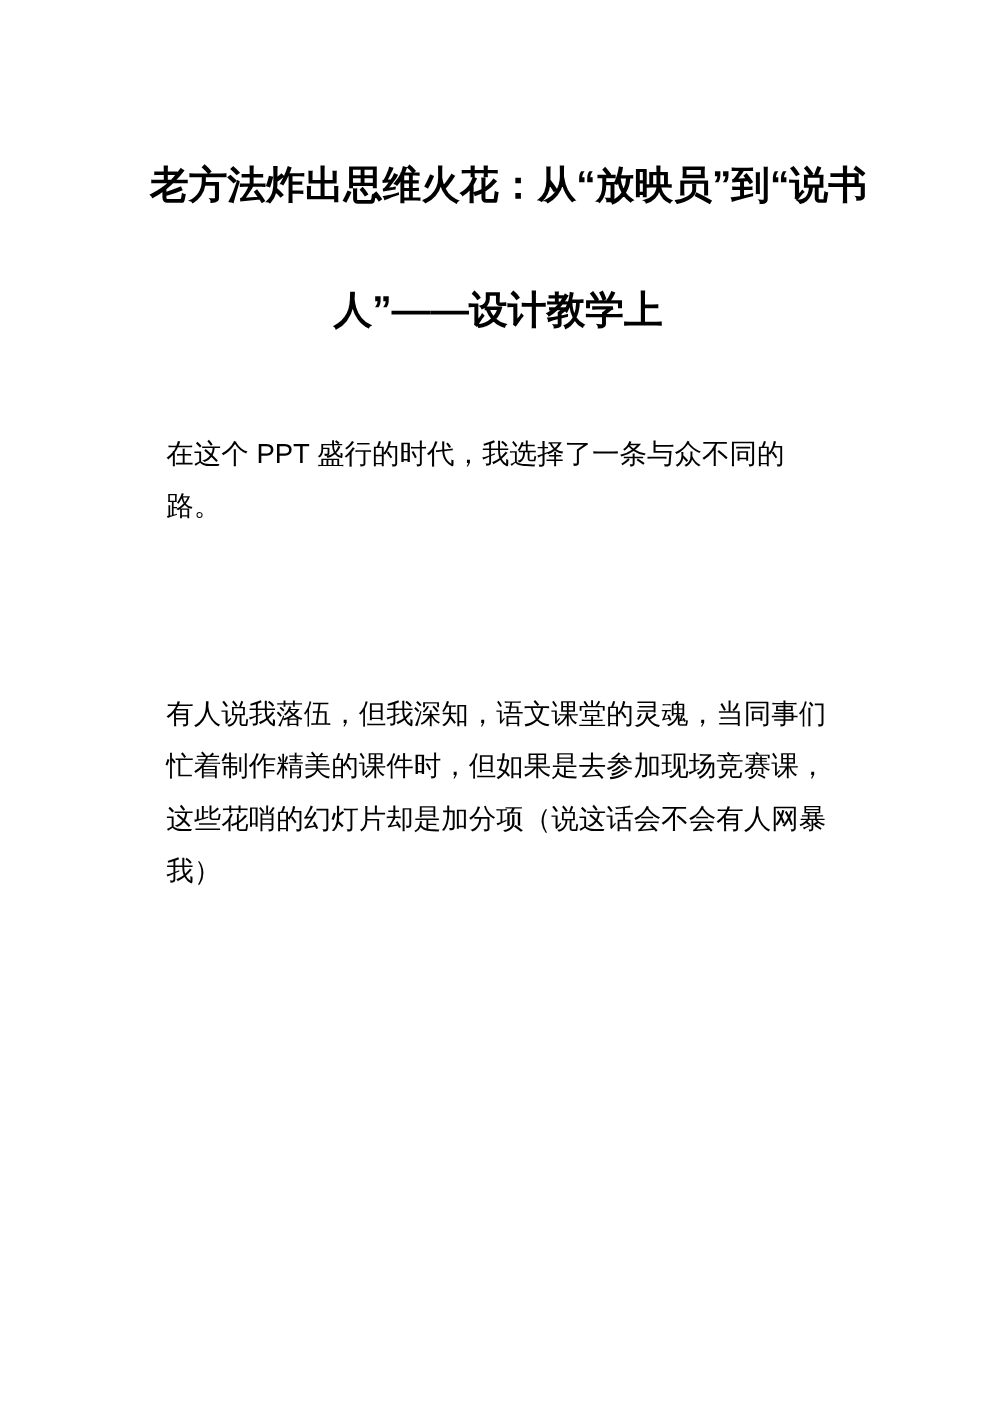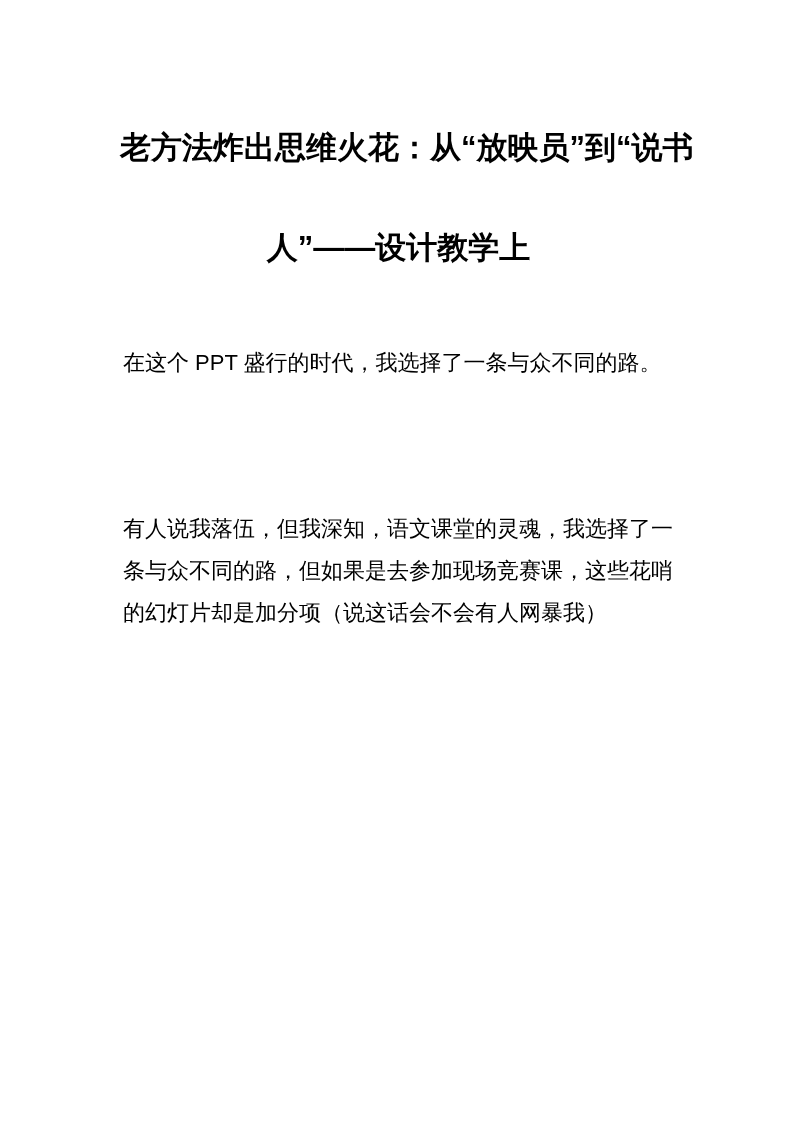--- a/index.html
+++ b/index.html
@@ -28,21 +28,21 @@
     text-align: center;
     color: #000000;
     letter-spacing: 0px;
   }
   .title-line {
     display: block;
     line-height: 100px;
     white-space: nowrap;
   }
   .para {
-    margin: 3px;
+    margin: 13px;
     font-size: 22px;
     line-height: 42px;
     text-align: left;
     color: #000000;
   }
   .para-1 { margin-top: 44px; }
   .para-2 { margin-top: 125px; }
   .para-3 { margin-top: 124px; }
 </style>
 </head>
@@ -51,15 +51,15 @@
 <div class="page">
 
   <h1 class="doc-title">
     <span class="title-line">老方法炸出思维火花：从“放映员”到“说书</span>
     <span class="title-line">人”——设计教学上</span>
   </h1>
 
   <p class="para para-1">在这个 PPT 盛行的时代，我选择了一条与众不同的路。</p>
 
 
-  <p class="para para-3">有人说我落伍，但我深知，语文课堂的灵魂，我选择了一条与众不同的路，但如果是去参加现场竞赛课，这些花哨的幻灯片却是加分项（说这话会不会有人网暴我）</p>
+  <p class="para para-3">有人说我落伍，但我深知，语文课堂的灵魂，当同事们忙着制作精美的课件时，但如果是去参加现场竞赛课，这些花哨的幻灯片却是加分项（说这话会不会有人网暴我）</p>
 
 </div>
 
 </body></html>

